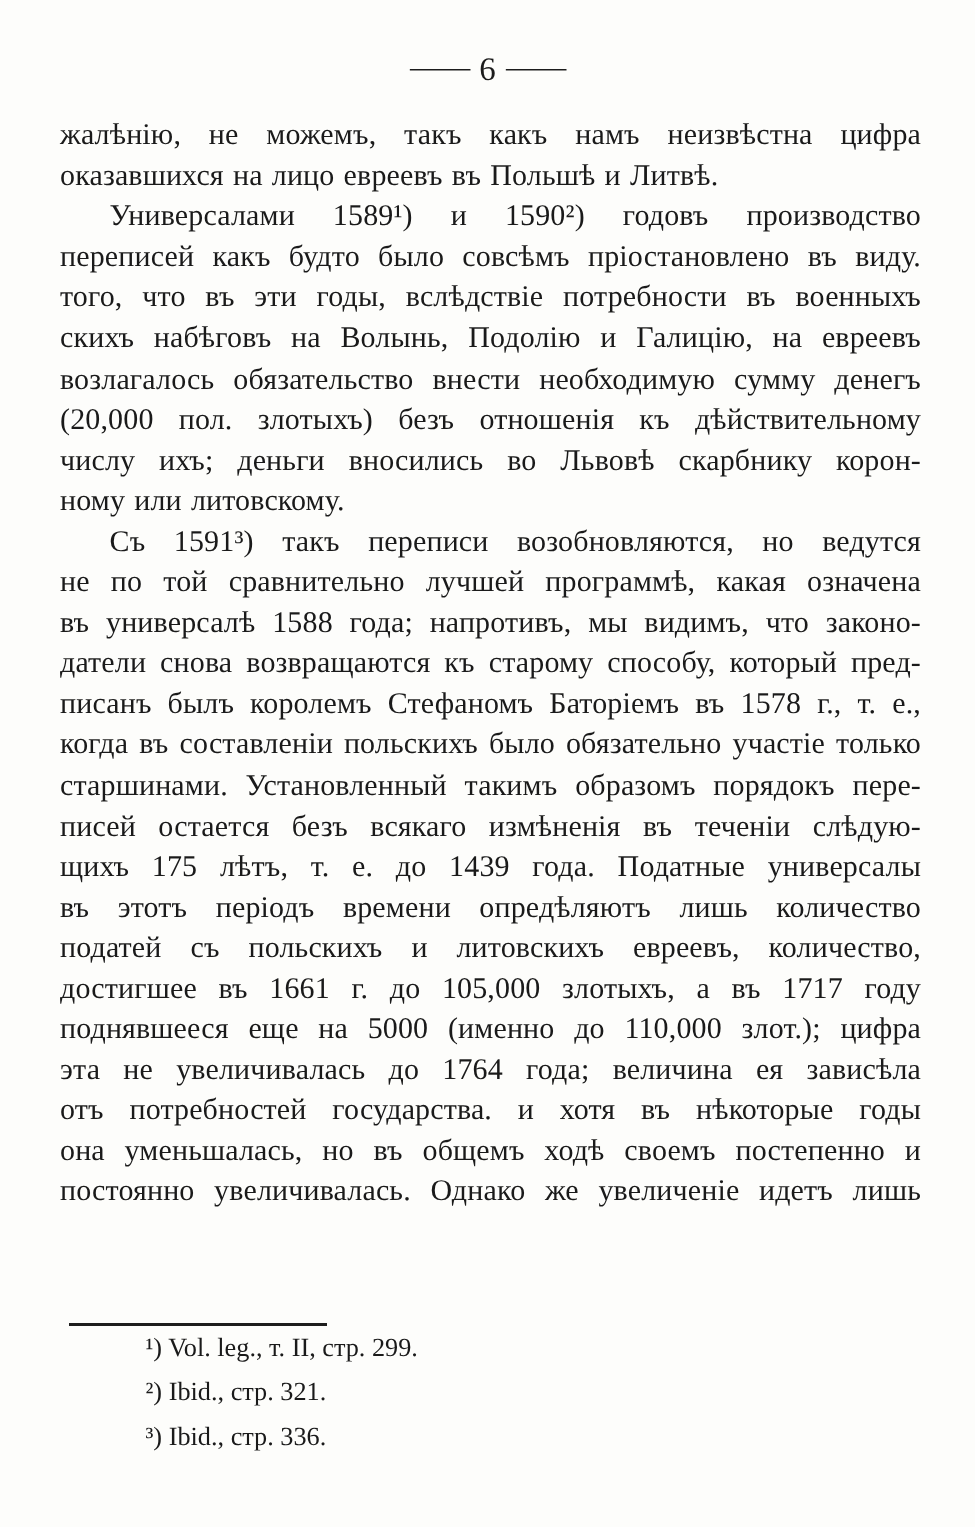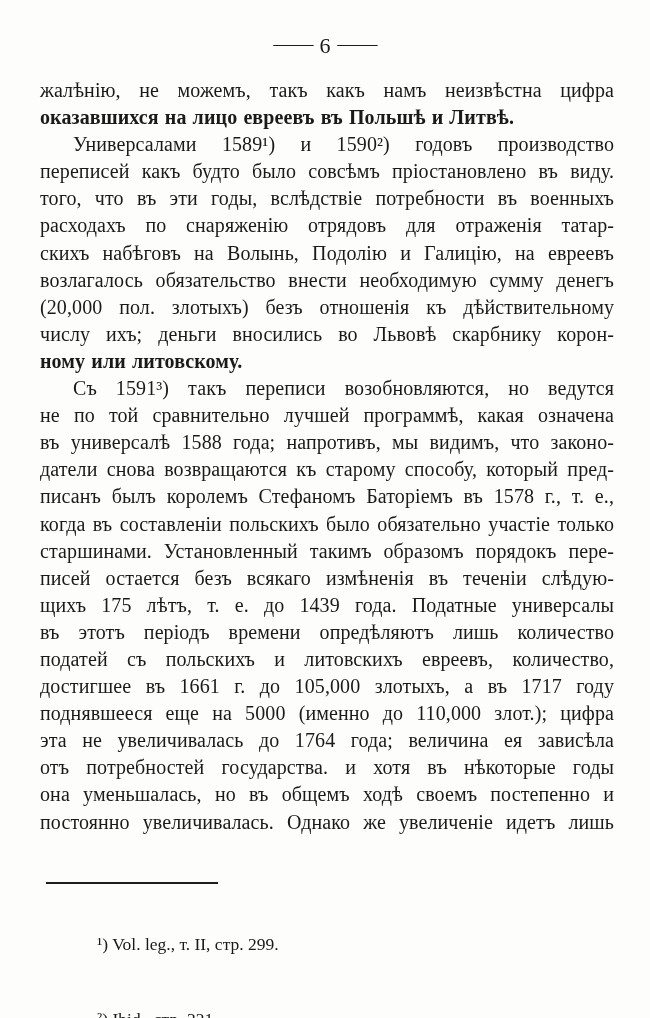--- a/index.html
+++ b/index.html
@@ -27,55 +27,53 @@
   }
   .line {
     font-size: 20px;
     line-height: 27.1px;
     height: 27.1px;
     text-align: justify;
     text-align-last: justify;
     letter-spacing: 0.1px;
     word-spacing: 1px;
   }
-  .line.end { text-align-last: left; font-weight: bold; }
+  .line.end { text-align-last: left; }
   .line.indent { text-indent: 33px; }
   .footnotes {
     position: absolute; left: 40px; top: 882px; width: 574px;
   }
   .fn-rule {
     width: 172px; height: 0;
     border-top: 2.5px solid #1d1d1d;
     margin-left: 6px;
   }
   .fn-line {
     font-size: 17.5px;
     line-height: 29.3px;
     padding-left: 57px;
     text-align: left;
-    margin-top: 46px;
   }
   .fn-line:first-of-type { margin-top: 9px; }
 </style>
 </head>
 <body>
 
 <div class="page-header">
   <span class="dash">—</span><span class="num">6</span><span class="dash">—</span>
 </div>
 
 <div class="body-text">
 
   <div class="line">жалѣнію, не можемъ, такъ какъ намъ неизвѣстна цифра</div>
   <div class="line end">оказавшихся на лицо евреевъ въ Польшѣ и Литвѣ.</div>
 
   <div class="line indent">Универсалами 1589¹) и 1590²) годовъ производство</div>
   <div class="line">переписей какъ будто было совсѣмъ пріостановлено въ виду.</div>
   <div class="line">того, что въ эти годы, вслѣдствіе потребности въ военныхъ</div>
-  <div class="line">расходахъ по снаряженію отрядовъ для отраженія татар-</div>
   <div class="line">скихъ набѣговъ на Волынь, Подолію и Галицію, на евреевъ</div>
   <div class="line">возлагалось обязательство внести необходимую сумму денегъ</div>
   <div class="line">(20,000 пол. злотыхъ) безъ отношенія къ дѣйствительному</div>
   <div class="line">числу ихъ; деньги вносились во Львовѣ скарбнику корон-</div>
   <div class="line end">ному или литовскому.</div>
 
   <div class="line indent">Съ 1591³) такъ переписи возобновляются, но ведутся</div>
   <div class="line">не по той сравнительно лучшей программѣ, какая означена</div>
   <div class="line">въ универсалѣ 1588 года; напротивъ, мы видимъ, что законо-</div>
   <div class="line">датели снова возвращаются къ старому способу, который пред-</div>

